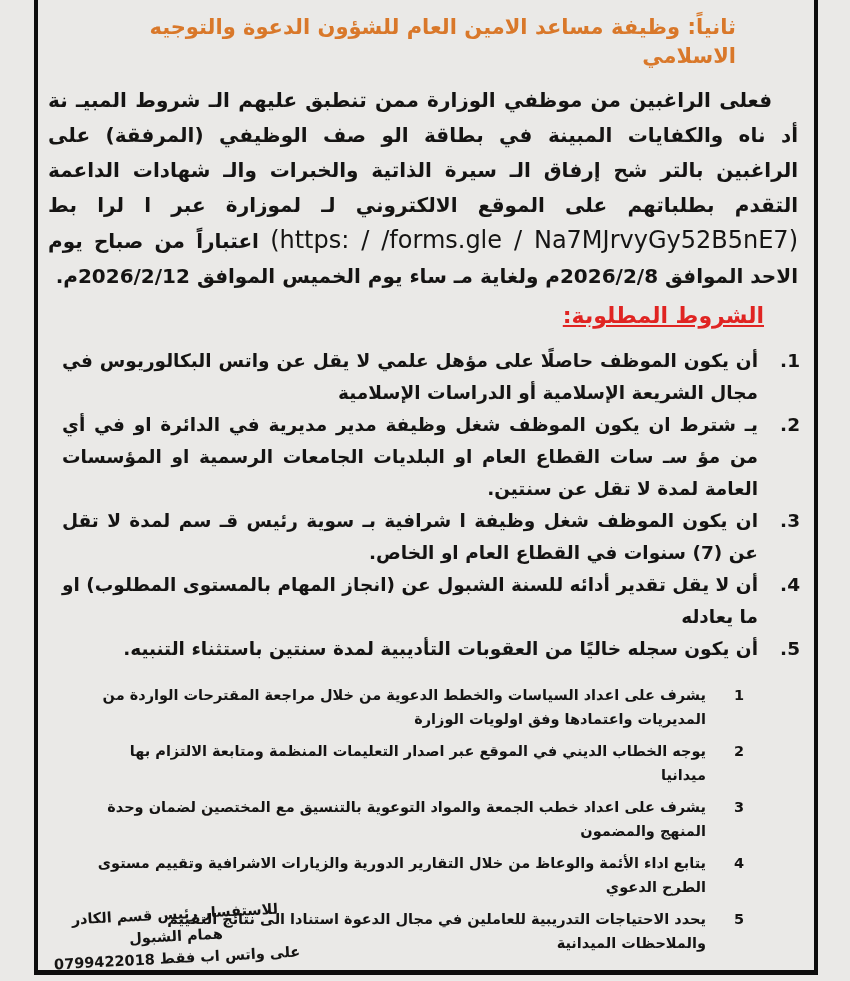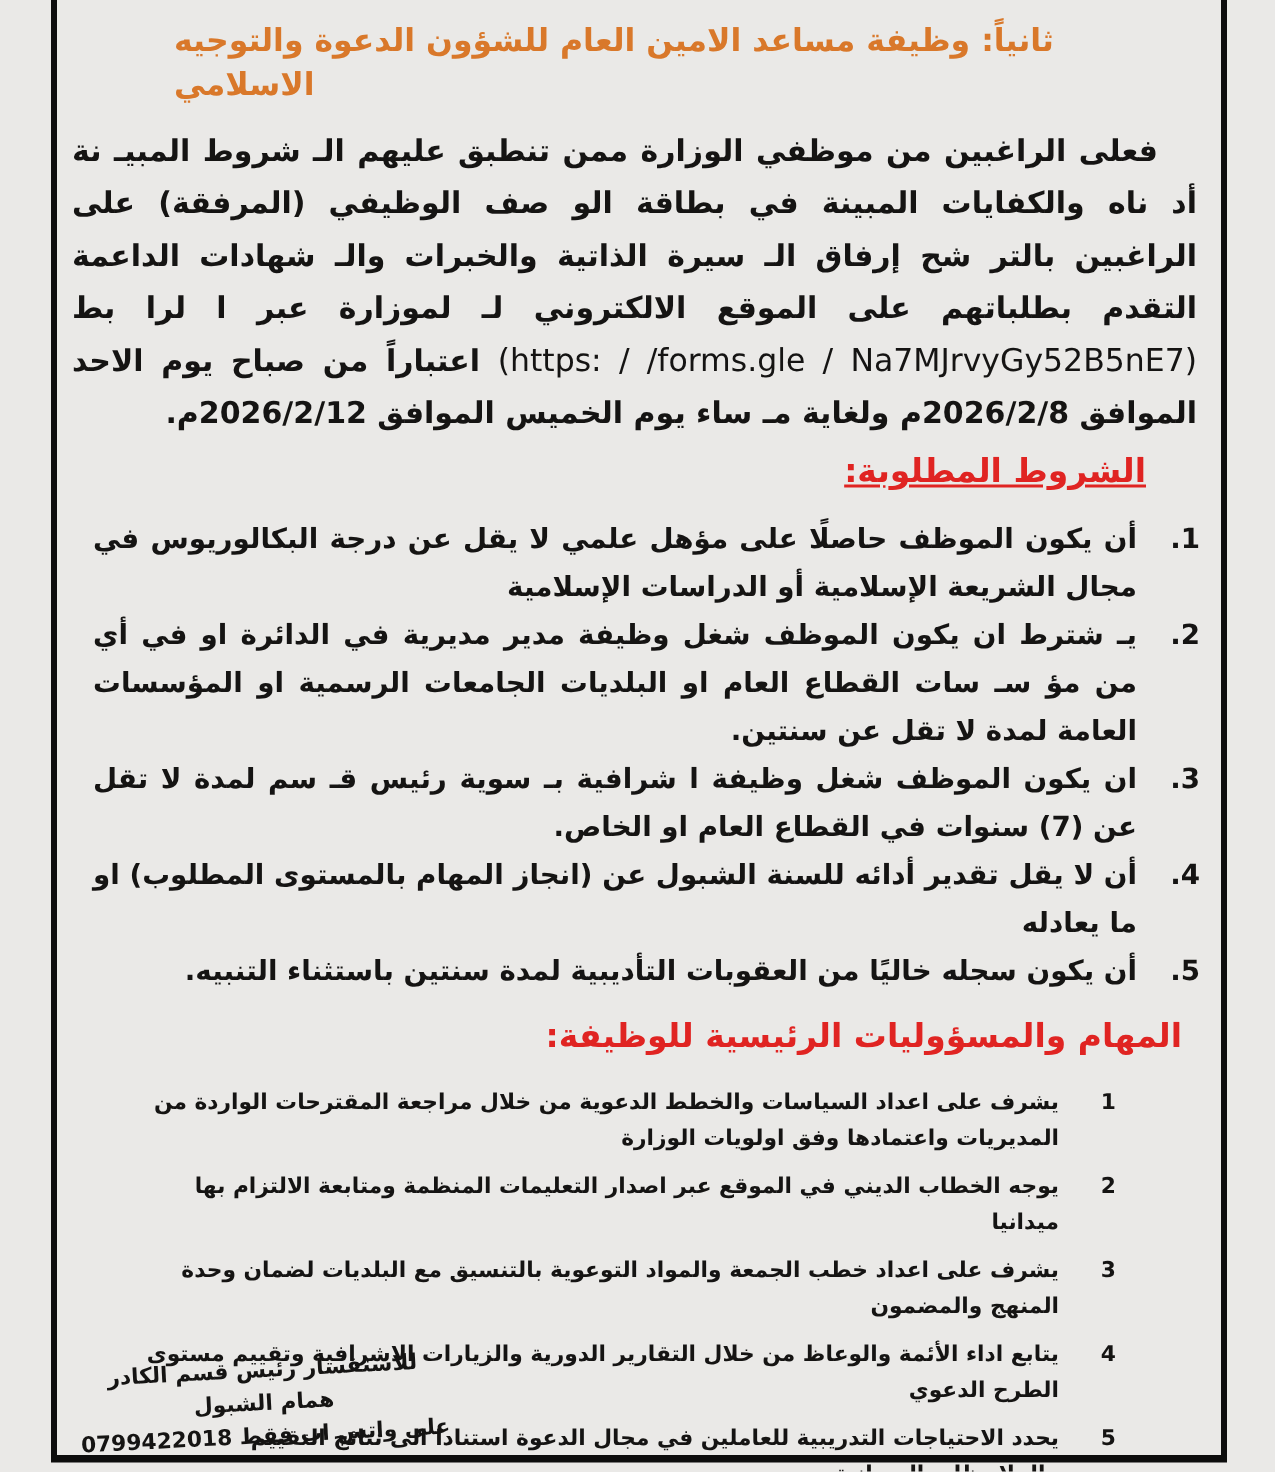--- a/index.html
+++ b/index.html
@@ -26,40 +26,40 @@
     position: absolute;
     left: 40px;
     top: 0;
     width: 772px;
     direction: rtl;
   }
 
   .title {
     margin: 13px auto 0;
     width: 620px;
-    text-align: left;
+    text-align: right;
     color: var(--accent_orange, #d9782a);
     font-size: 21px;
     font-weight: bold;
     line-height: 29px;
   }
 
   .intro {
     margin: 12px 14px 0 8px;
     font-size: 20px;
     font-weight: bold;
     line-height: 35px;
     text-align: justify;
     text-indent: 26px;
   }
   .intro .url {
     direction: ltr;
     unicode-bidi: embed;
     font-weight: normal;
-    font-size: 21px;
+    font-size: 24px;
     white-space: nowrap;
   }
 
   .sec-heading {
     color: var(--accent_red, #e02422);
     font-size: 22px;
     font-weight: bold;
     line-height: 27px;
   }
   .sec-heading.req { margin: 8px 48px 0 0; text-decoration: underline; }
@@ -116,54 +116,53 @@
 
     <div class="title">ثانياً: وظيفة مساعد الامين العام للشؤون الدعوة والتوجيه الاسلامي</div>
 
     <p class="intro"><span>فعلى الراغبين من موظفي الوزارة ممن تنطبق عليهم الـ شروط المبيـ نة أد ناه والكفايات المبينة في بطاقة الو صف الوظيفي (المرفقة) على الراغبين بالتر شح إرفاق الـ سيرة الذاتية والخبرات والـ شهادات الداعمة التقدم بطلباتهم على الموقع الالكتروني لـ لموزارة عبر ا لرا بط </span><span class="url">(https: / /forms.gle / Na7MJrvyGy52B5nE7)</span><span> اعتباراً من صباح يوم الاحد الموافق 2026/2/8م ولغاية مـ ساء يوم الخميس الموافق 2026/2/12م.</span></p>
 
     <div class="sec-heading req">الشروط المطلوبة:</div>
 
     <div class="req-list">
       <div class="req-item">
         <span class="req-num">1.</span>
-        <span class="req-text">أن يكون الموظف حاصلًا على مؤهل علمي لا يقل عن درجة البكالوريوس في مجال الشريعة الإسلامية أو الدراسات الإسلامية</span>
+        <span class="req-text">أن يكون الموظف حاصلًا على مؤهل علمي لا يقل عن واتس البكالوريوس في مجال الشريعة الإسلامية أو الدراسات الإسلامية</span>
       </div>
       <div class="req-item">
         <span class="req-num">2.</span>
         <span class="req-text">يـ شترط ان يكون الموظف شغل وظيفة مدير مديرية في الدائرة او في أي من مؤ سـ سات القطاع العام او البلديات الجامعات الرسمية او المؤسسات العامة لمدة لا تقل عن سنتين.</span>
       </div>
       <div class="req-item">
         <span class="req-num">3.</span>
         <span class="req-text">ان يكون الموظف شغل وظيفة ا شرافية بـ سوية رئيس قـ سم لمدة لا تقل عن (7) سنوات في القطاع العام او الخاص.</span>
       </div>
       <div class="req-item">
         <span class="req-num">4.</span>
         <span class="req-text">أن لا يقل تقدير أدائه للسنة الشبول عن (انجاز المهام بالمستوى المطلوب) او ما يعادله</span>
       </div>
       <div class="req-item">
         <span class="req-num">5.</span>
         <span class="req-text">أن يكون سجله خاليًا من العقوبات التأديبية لمدة سنتين باستثناء التنبيه.</span>
       </div>
     </div>
 
-    <div class="sec-heading duty">المهام والمسؤوليات الرئيسية للوظيفة:</div>
 
     <div class="duty-list">
       <div class="duty-item">
         <span class="duty-num">1</span>
         <span class="duty-text">يشرف على اعداد السياسات والخطط الدعوية من خلال مراجعة المقترحات الواردة من المديريات واعتمادها وفق اولويات الوزارة</span>
       </div>
       <div class="duty-item">
         <span class="duty-num">2</span>
         <span class="duty-text">يوجه الخطاب الديني في الموقع عبر اصدار التعليمات المنظمة ومتابعة الالتزام بها ميدانيا</span>
       </div>
       <div class="duty-item">
         <span class="duty-num">3</span>
-        <span class="duty-text">يشرف على اعداد خطب الجمعة والمواد التوعوية بالتنسيق مع البلديات لضمان وحدة المنهج والمضمون</span>
+        <span class="duty-text">يشرف على اعداد خطب الجمعة والمواد التوعوية بالتنسيق مع المختصين لضمان وحدة المنهج والمضمون</span>
       </div>
       <div class="duty-item">
         <span class="duty-num">4</span>
         <span class="duty-text">يتابع اداء الأئمة والوعاظ من خلال التقارير الدورية والزيارات الاشرافية وتقييم مستوى الطرح الدعوي</span>
       </div>
       <div class="duty-item">
         <span class="duty-num">5</span>
         <span class="duty-text">يحدد الاحتياجات التدريبية للعاملين في مجال الدعوة استنادا الى نتائج التقييم والملاحظات الميدانية</span>
       </div>
 

